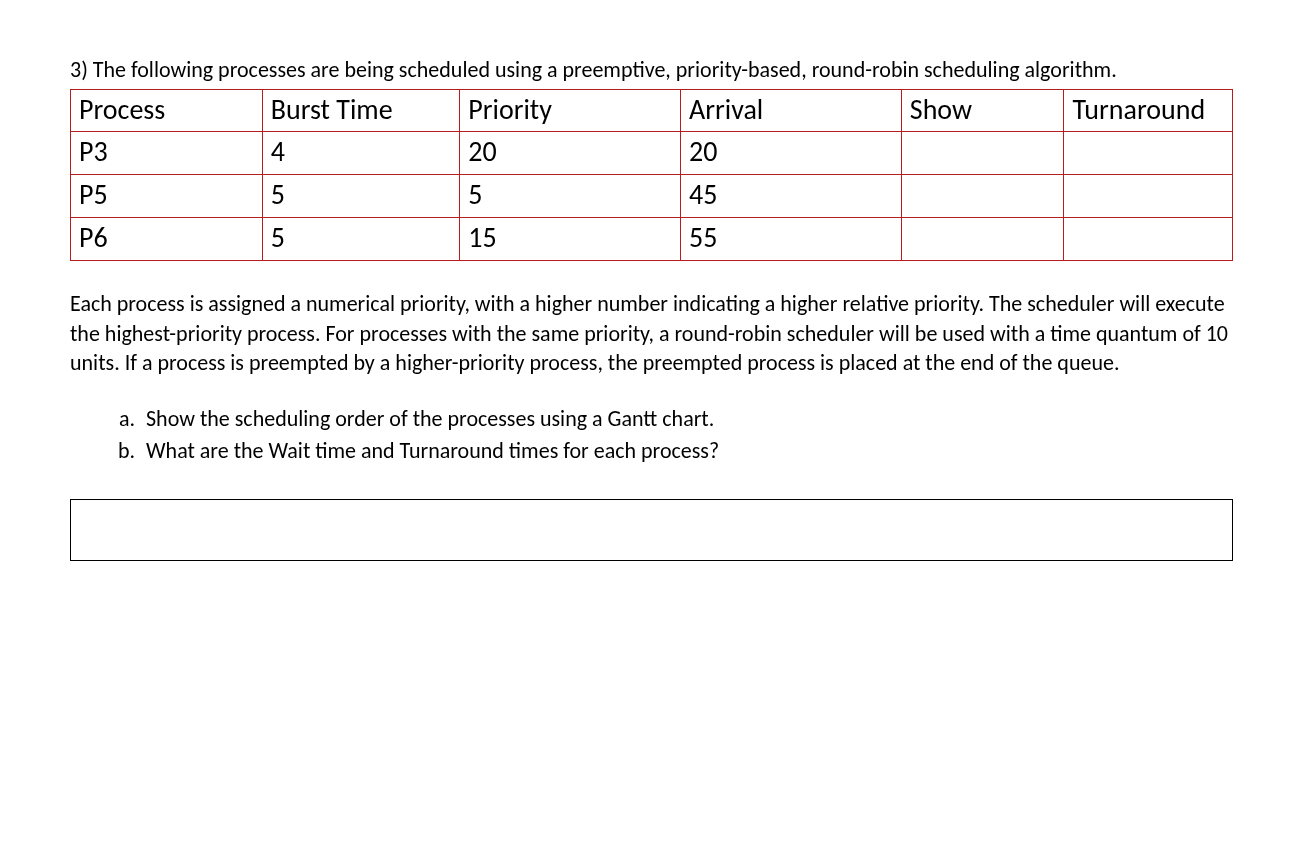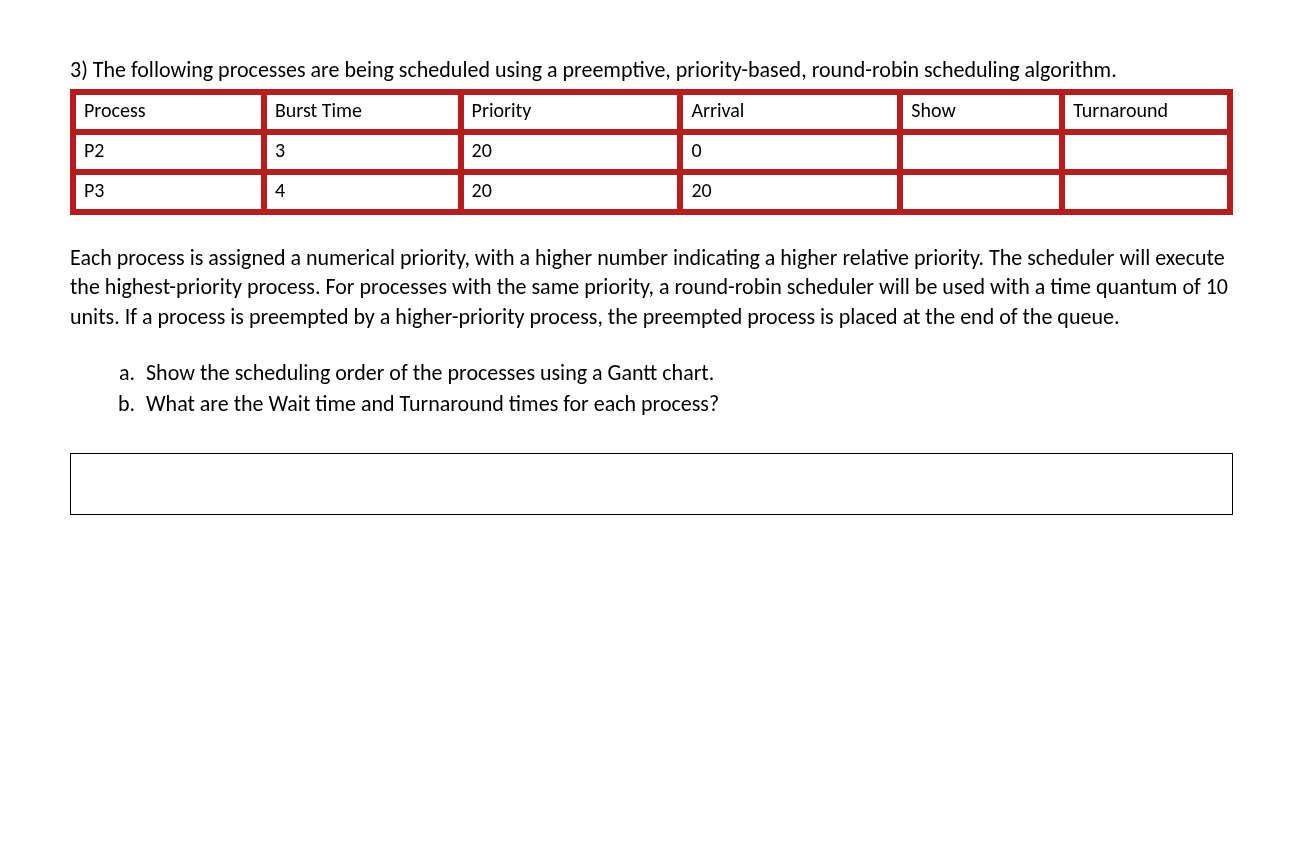--- a/index.html
+++ b/index.html
@@ -14,24 +14,24 @@
   .intro {
     margin-bottom: 4px;
   }
   table.proc {
     border-collapse: collapse;
     width: 100%;
     table-layout: fixed;
     margin-bottom: 28px;
   }
   table.proc td {
-    border: 6px solid #b91c1c;
+    border: 1px solid #b91c1c;
     padding: 1px 8px 3px 8px;
     vertical-align: middle;
-    font-size: 20px;
+    font-size: 28px;
     height: 30px;
   }
   table.proc col.c1 { width: 16.5%; }
   table.proc col.c2 { width: 17%; }
   table.proc col.c3 { width: 19%; }
   table.proc col.c4 { width: 19%; }
   table.proc col.c5 { width: 14%; }
   table.proc col.c6 { width: 14.5%; }
   .desc {
     margin-bottom: 26px;
@@ -69,32 +69,40 @@
   <tbody>
       <tr>
     <td>Process</td>
     <td>Burst Time</td>
     <td>Priority</td>
     <td>Arrival</td>
     <td>Show</td>
     <td>Turnaround</td>
   </tr>
   <tr>
-    <td>P2</td>
-    <td>3</td>
+    <td>P3</td>
+    <td>4</td>
     <td>20</td>
-    <td>0</td>
+    <td>20</td>
     <td></td>
     <td></td>
   </tr>
   <tr>
-    <td>P3</td>
-    <td>4</td>
-    <td>20</td>
-    <td>20</td>
+    <td>P5</td>
+    <td>5</td>
+    <td>5</td>
+    <td>45</td>
+    <td></td>
+    <td></td>
+  </tr>
+  <tr>
+    <td>P6</td>
+    <td>5</td>
+    <td>15</td>
+    <td>55</td>
     <td></td>
     <td></td>
   </tr>
 </tbody>
   </table>
 
 <div class="desc">Each process is assigned a numerical priority, with a higher number indicating a higher relative priority. The scheduler will execute the highest-priority process. For processes with the same priority, a round-robin scheduler will be used with a time quantum of 10 units. If a process is preempted by a higher-priority process, the preempted process is placed at the end of the queue.</div>
 
 <ol class="qlist">
   <li>Show the scheduling order of the processes using a Gantt chart.</li>

